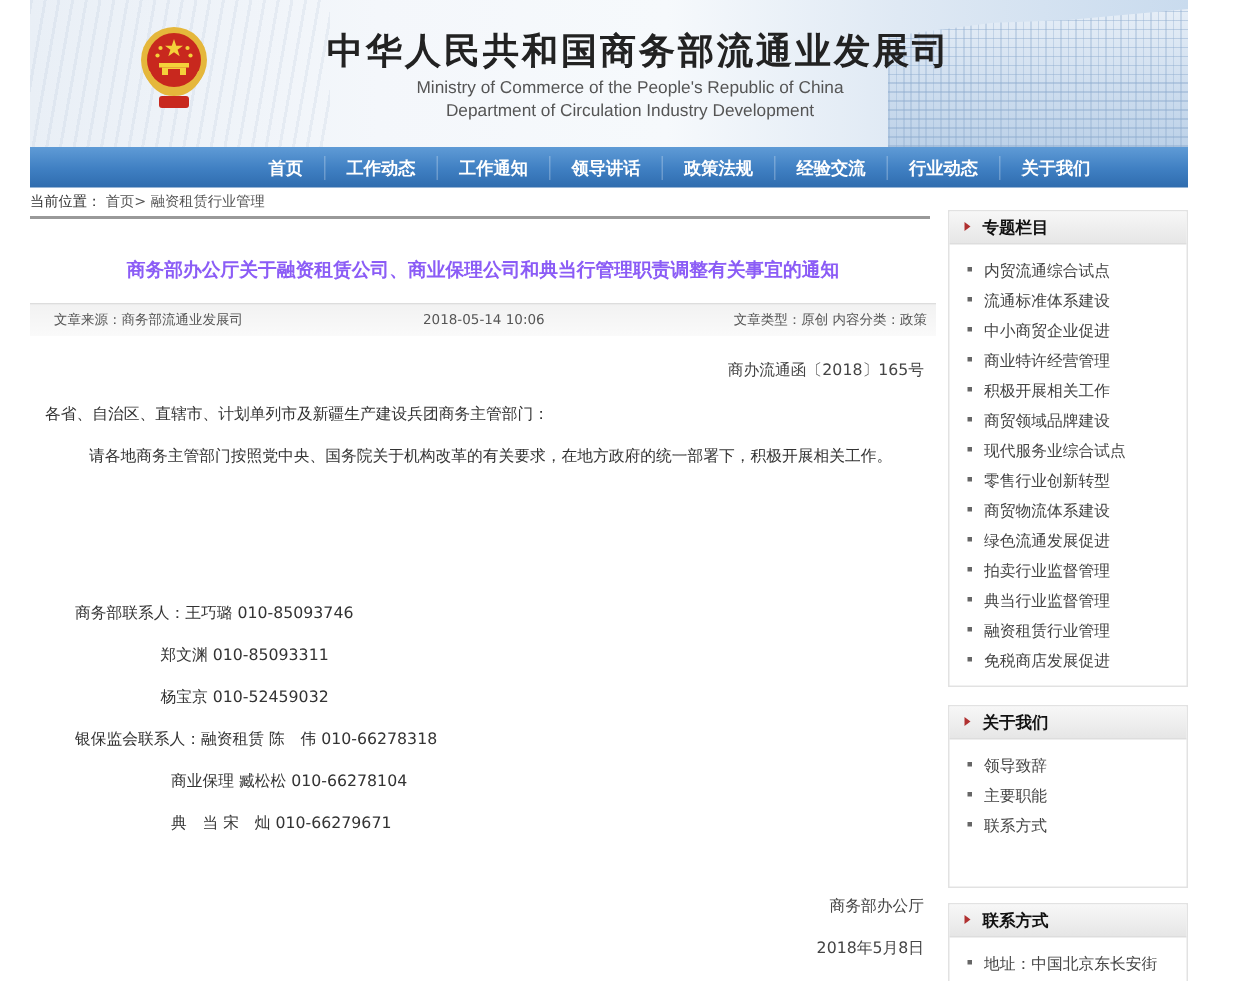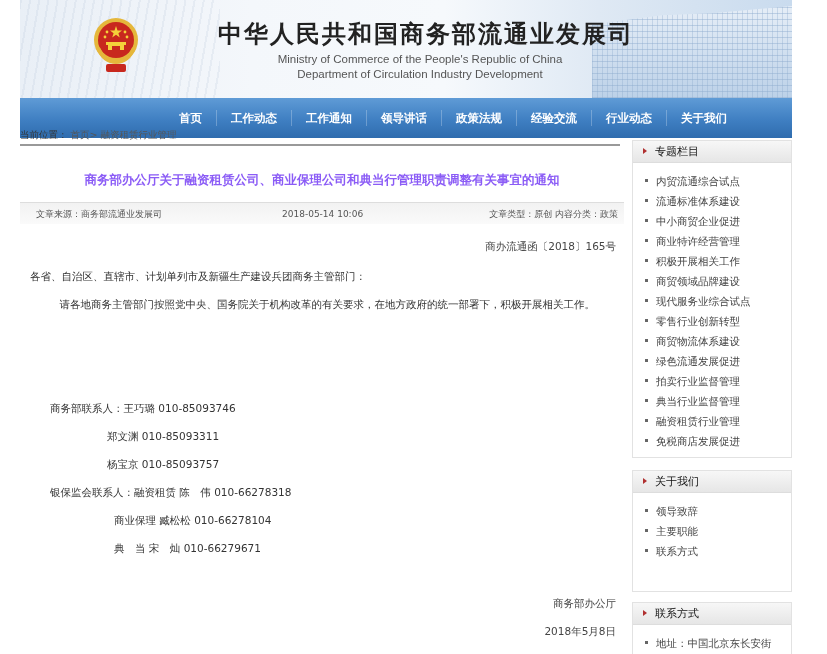--- a/index.html
+++ b/index.html
@@ -32,21 +32,21 @@
     position: absolute; left: 198px; top: 18px; font-size: 24px; font-weight: bold;
     color: #222; letter-spacing: 2px; font-family: "DejaVu Sans", sans-serif;
   }
   .site-sub {
     position: absolute; left: 250px; top: 52px; font-size: 11.5px; line-height: 15px;
     color: #555; text-align: center; width: 300px; font-family: "Liberation Sans", sans-serif;
   }
 
   
   .nav {
-    position: absolute; left: 0; top: 98px; width: 772px; height: 40px;
+    position: absolute; left: 0; top: 98px; width: 772px; height: 27px;
     background: linear-gradient(180deg, #5f9bd6 0%, #3f7fc2 55%, #2f6cae 100%);
     display: flex; align-items: center; padding-left: 145px;
   }
   .nav-item {
     color: #fff; font-size: 11.5px; font-weight: bold; padding: 0 14px;
     border-right: 1px solid rgba(255,255,255,0.25); line-height: 16px; cursor: pointer;
   }
   .nav-item:last-child { border-right: none; }
 
   
@@ -83,21 +83,21 @@
 
   .contacts { position: absolute; left: 0; top: 256px; font-size: 10.5px; color: #333; }
   .c-row { position: absolute; white-space: nowrap; }
 
   .sign { position: absolute; right: 8px; font-size: 10.5px; color: #444; text-align: right; white-space: nowrap; }
 
   
   .sidebar { position: absolute; left: 612px; top: 140px; width: 160px; }
   .box { position: absolute; left: 0; width: 160px; border: 1px solid #e2e2e2; background: #fff; }
   .box-head {
-    height: 22px; line-height: 22px; font-size: 11px; font-weight: normal; color: #111;
+    height: 22px; line-height: 22px; font-size: 11px; font-weight: bold; color: #111;
     background: linear-gradient(180deg, #f7f7f7, #e6e6e6);
     border-bottom: 1px solid #ddd; padding-left: 10px; position: relative;
   }
   .box-head .tri {
     display: inline-block; width: 0; height: 0; margin-right: 8px;
     border-top: 3px solid transparent; border-bottom: 3px solid transparent; border-left: 4px solid #b03030;
     vertical-align: middle; position: relative; top: -1px;
   }
   .box-list { list-style: none; padding: 8px 0 4px 12px; }
   .box-list li { font-size: 10.5px; color: #444; line-height: 20px; cursor: pointer; white-space: nowrap; }
@@ -159,21 +159,21 @@
     <div class="docno">商办流通函〔2018〕165号</div>
 
     <div class="body-text">
       <p class="para">各省、自治区、直辖市、计划单列市及新疆生产建设兵团商务主管部门：</p>
       <p class="para indent2">请各地商务主管部门按照党中央、国务院关于机构改革的有关要求，在地方政府的统一部署下，积极开展相关工作。</p>
     </div>
 
     <div class="contacts">
       <div class="c-row" style="left:30px; top:0;">商务部联系人：王巧璐 010-85093746</div>
       <div class="c-row" style="left:87px; top:28px;">郑文渊 010-85093311</div>
-      <div class="c-row" style="left:87px; top:56px;">杨宝京 010-85093757</div>
+      <div class="c-row" style="left:87px; top:56px;">杨宝京 010-52459032</div>
       <div class="c-row" style="left:30px; top:84px;">银保监会联系人：融资租赁 陈　伟 010-66278318</div>
       <div class="c-row" style="left:94px; top:112px;">商业保理 臧松松 010-66278104</div>
       <div class="c-row" style="left:94px; top:140px;">典　当 宋　灿 010-66279671</div>
     </div>
 
     <div class="sign" style="top:451px;">商务部办公厅</div>
     <div class="sign" style="top:479px;">2018年5月8日</div>
   </div>
 
   <div class="sidebar">

